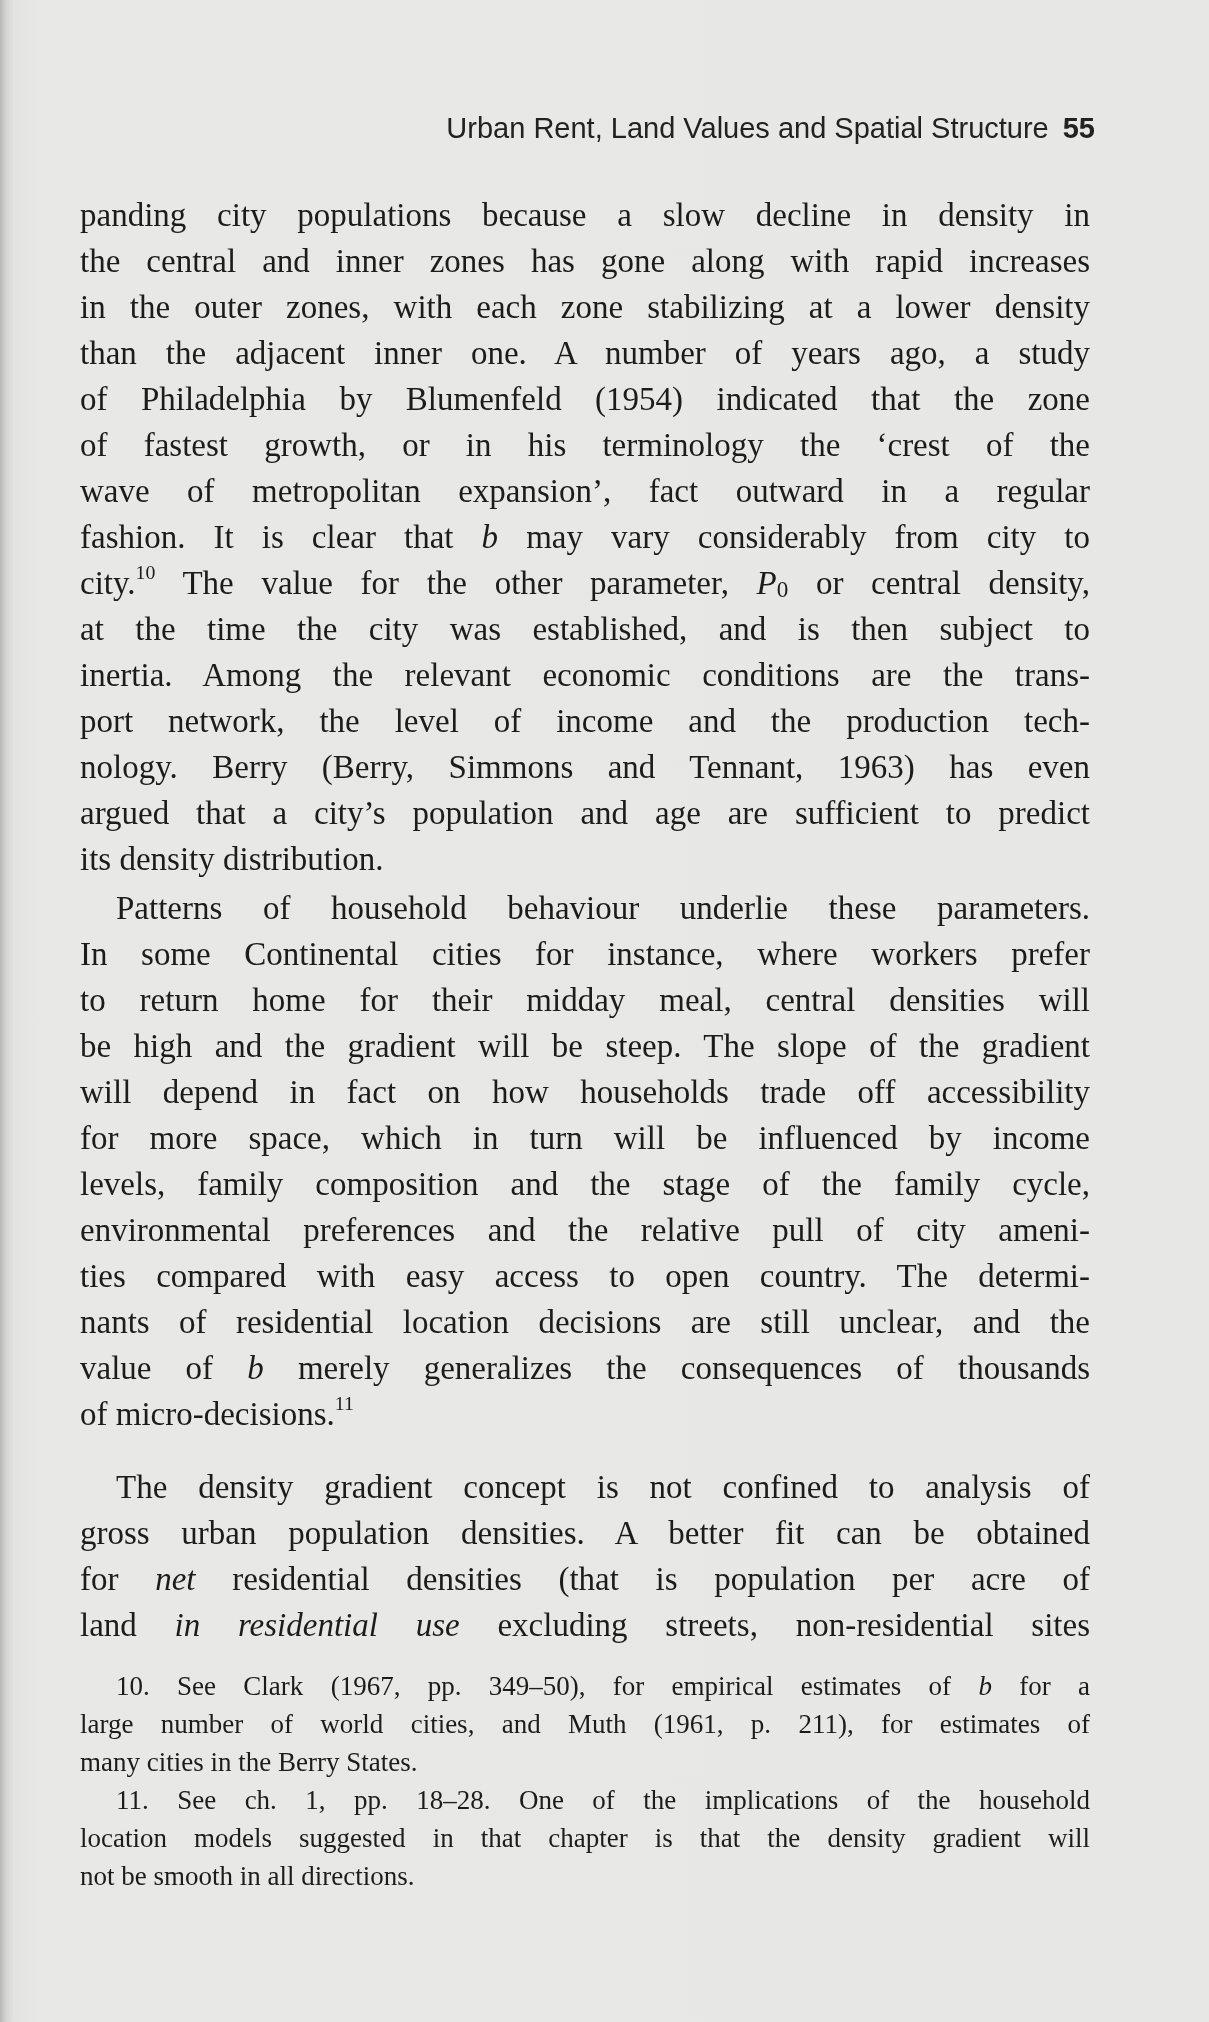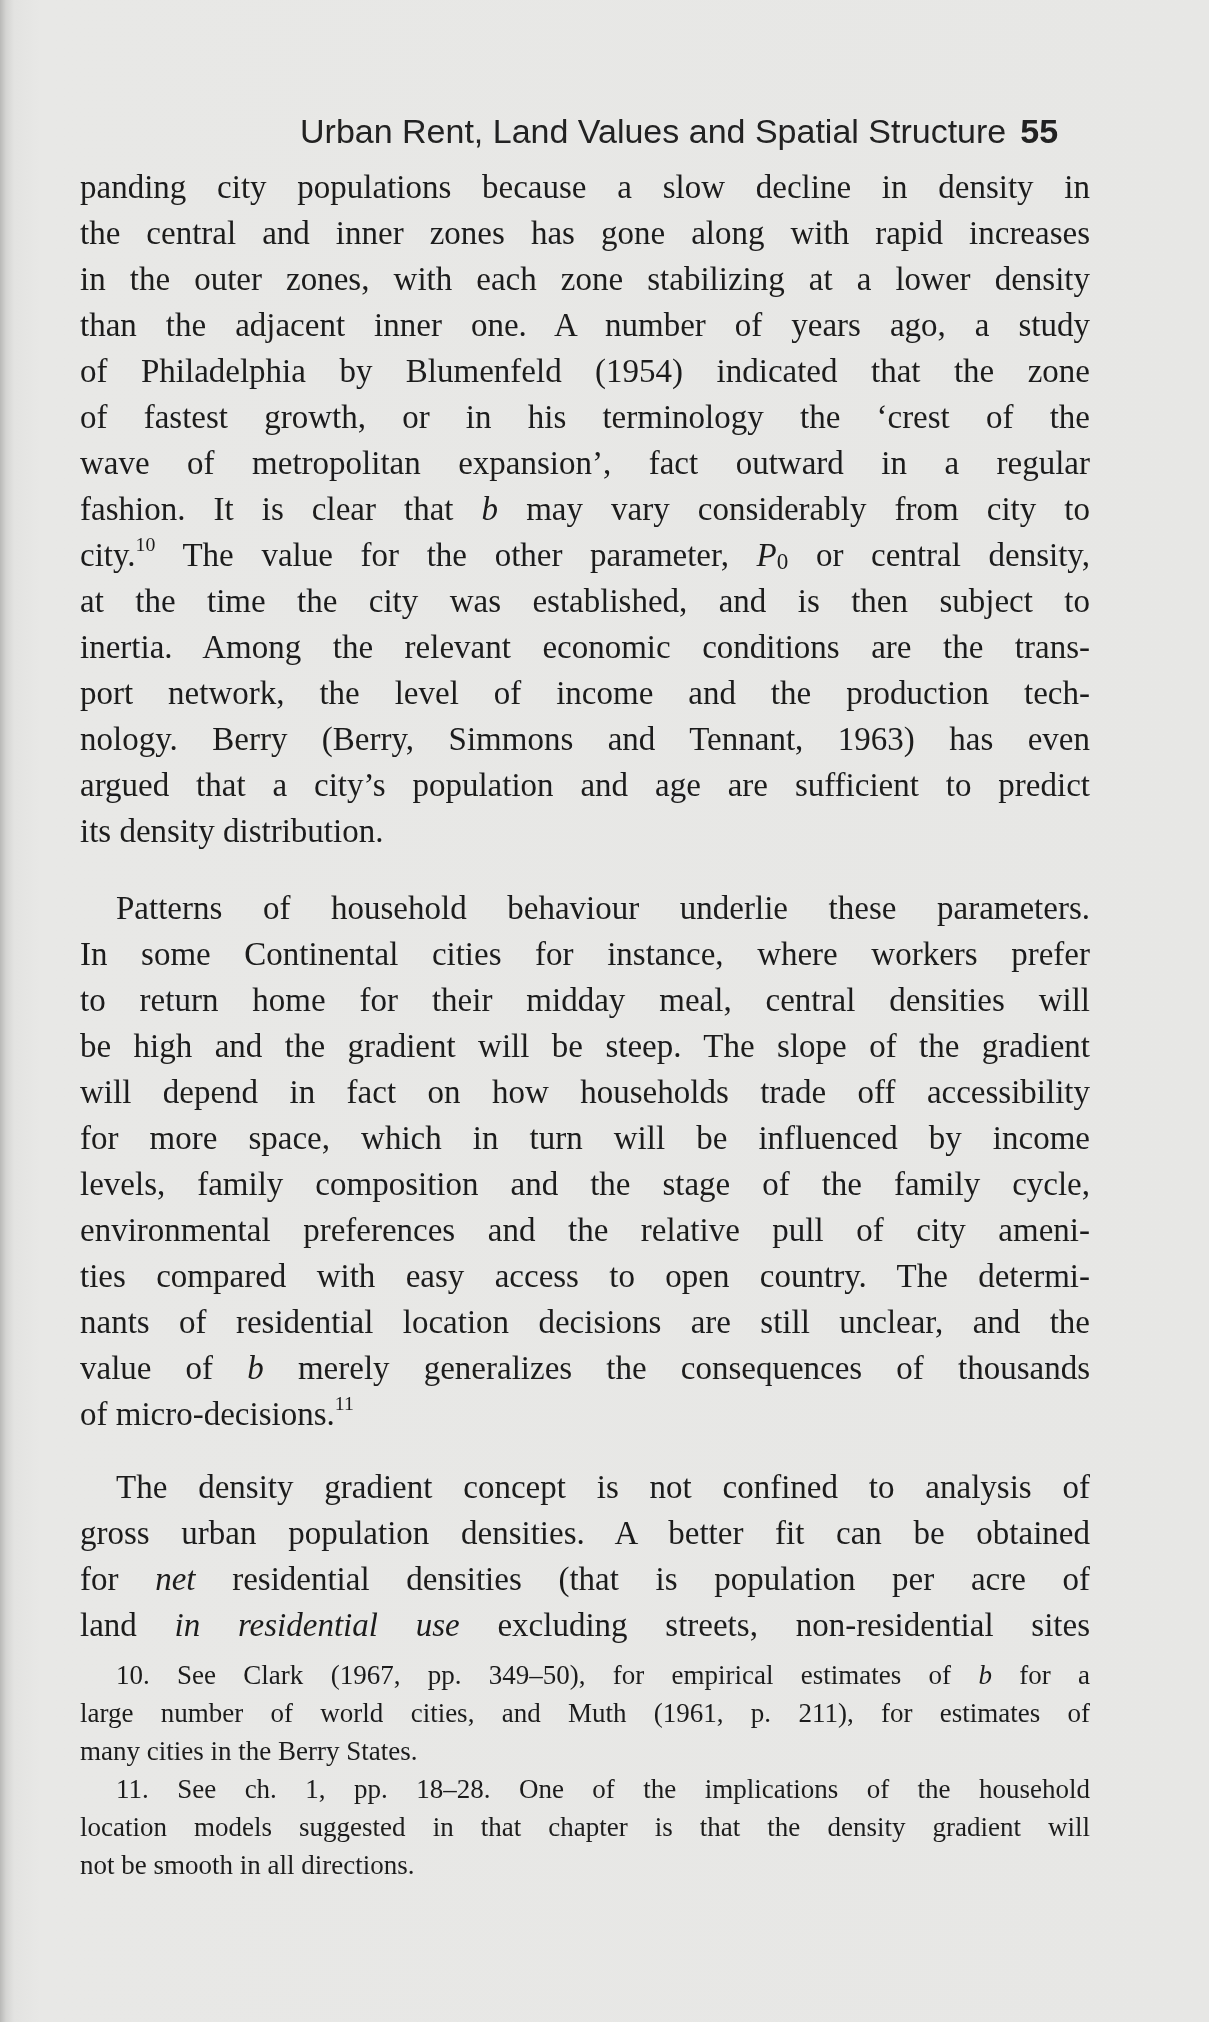--- a/index.html
+++ b/index.html
@@ -8,51 +8,51 @@
     background: #e6e6e4;
     position: relative;
   }
   .page {
     position: absolute; left: 0; top: 0; width: 1209px; height: 2022px;
     background: linear-gradient(90deg, #b9b9b7 0px, #d4d4d2 6px, #e3e3e1 14px, #e8e8e6 40px, #e7e7e5 100%);
   }
   .header {
     position: absolute; top: 112px; left: 300px; width: 795px;
     font-family: "Liberation Sans", sans-serif;
-    font-size: 34px; color: #222; text-align: left; white-space: nowrap;
+    font-size: 29px; color: #222; text-align: right; white-space: nowrap;
   }
   .header .folio { font-weight: bold; margin-left: 14px; }
   .body-text {
     position: absolute; left: 80px; width: 1010px;
     font-family: "Liberation Serif", serif;
     color: #1c1c1c;
   }
   .line {
     display: block; height: 46px; line-height: 46px;
     font-size: 33px; text-align: justify; text-align-last: justify;
     white-space: nowrap; overflow: visible;
   }
   .line.last { text-align-last: left; }
   .line.indent { padding-left: 36px; }
   .fn .line { height: 38px; line-height: 38px; font-size: 27px; }
-  .fn .line.indent { padding-left: 36px; }
+  .fn .line.indent { padding-left: 36px; margin-top: 11px; }
   sup { font-size: 0.6em; line-height: 0; vertical-align: 0.75em; }
   sub { font-size: 0.7em; line-height: 0; vertical-align: -0.15em; }
   i { font-style: italic; }
 </style>
 </head>
 <body>
 
 <div class="page">
 
   <div class="header">
     <span>Urban Rent, Land Values and Spatial Structure</span><span class="folio">55</span>
   </div>
 
-  <div class="body-text" style="top:164px;">
+  <div class="body-text" style="top:192px;">
     <span class="line">panding city populations because a slow decline in density in</span>
     <span class="line">the central and inner zones has gone along with rapid increases</span>
     <span class="line">in the outer zones, with each zone stabilizing at a lower density</span>
     <span class="line">than the adjacent inner one. A number of years ago, a study</span>
     <span class="line">of Philadelphia by Blumenfeld (1954) indicated that the zone</span>
     <span class="line">of fastest growth, or in his terminology the ‘crest of the</span>
     <span class="line">wave of metropolitan expansion’, fact outward in a regular</span>
     <span class="line"><span>fashion. It is clear that </span><i>b</i><span> may vary considerably from city to</span></span>
     <span class="line"><span>city.</span><sup>10</sup><span> The value for the other parameter, </span><i>P</i><sub>0</sub><span> or central density,</span></span>
     <span class="line">at the time the city was established, and is then subject to</span>

